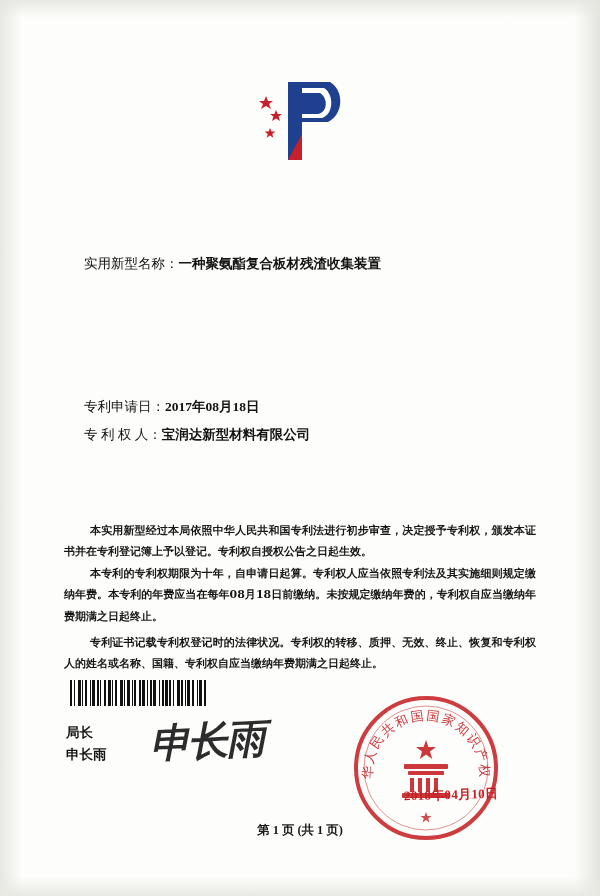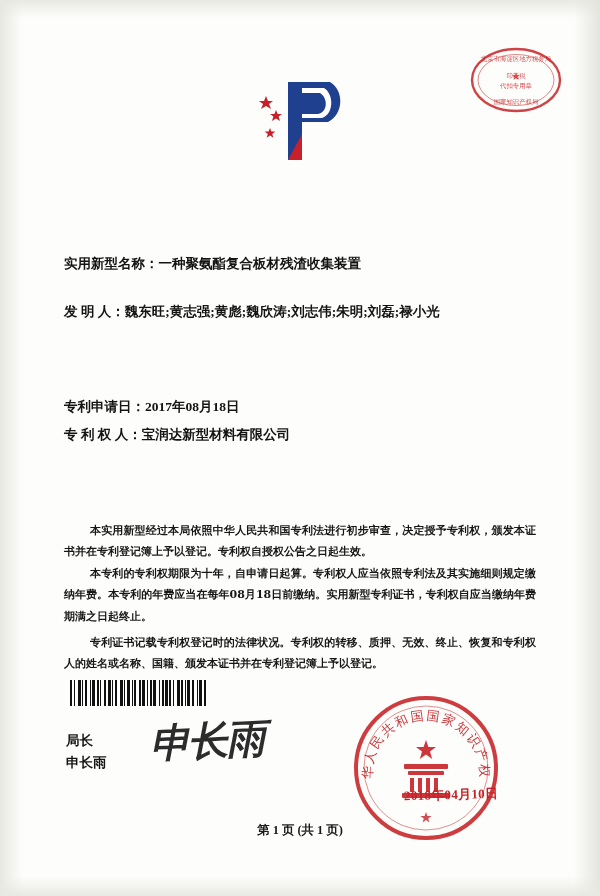--- a/index.html
+++ b/index.html
@@ -89,21 +89,22 @@
   
   .field {
     position: absolute;
     left: 64px;
     font-size: 13.5px;
     color: #141414;
     white-space: nowrap;
   }
   .field .k {
     display: inline-block;
-    font-weight: bold;
+    font-weight: normal;
+    margin-left: 20px;
   }
   .field .v {
     display: inline-block;
     font-weight: bold;
   }
   .f1 { top: 255px; }
   .f2 { top: 303px; }
   .f3 { top: 351px; }
   .f4 { top: 398px; }
   .f5 { top: 426px; }
@@ -143,21 +144,20 @@
 
   
   .director {
     position: absolute;
     left: 66px;
     top: 722px;
     font-size: 13.5px;
     font-weight: bold;
     color: #141414;
     line-height: 1.65;
-    margin-top: 8px;
   }
   .signature {
     position: absolute;
     left: 150px;
     top: 712px;
     width: 180px;
     height: 62px;
     color: #1b1b1b;
     font-family: "DejaVu Serif", serif;
     font-size: 40px;
@@ -220,54 +220,38 @@
       <path d="M44 19 L62 19 C70 24 70 38 60 40 L44 40 Z" fill="#1f3f8f"></path>
       <path d="M30 86 L44 86 L44 60 Z" fill="#c8202a"></path>
       <g fill="#c8202a">
         <polygon points="8,22 10,27 15,27 11,30 13,35 8,32 3,35 5,30 1,27 6,27"></polygon>
         <polygon points="18,36 19.6,40 24,40 20.6,42.6 22,47 18,44.4 14,47 15.4,42.6 12,40 16.4,40"></polygon>
         <polygon points="12,54 13.4,57.6 17.4,57.6 14.2,60 15.4,63.8 12,61.4 8.6,63.8 9.8,60 6.6,57.6 10.6,57.6"></polygon>
       </g>
     </svg>
   </div>
 
-  <div class="seal-oval">
-    <svg width="96" height="72" viewBox="0 0 96 72">
-      <ellipse cx="48" cy="36" rx="44" ry="31" fill="none" stroke="#c62226" stroke-width="2.4" opacity="0.85"></ellipse>
-      <ellipse cx="48" cy="36" rx="38" ry="25.5" fill="none" stroke="#c62226" stroke-width="0.9" opacity="0.6"></ellipse>
-      <g fill="#c62226" opacity="0.8" font-family="DejaVu Serif, serif" font-size="6.4" text-anchor="middle">
-        <text x="48" y="17">北京市海淀区地方税务局</text>
-        <text x="48" y="34">印花税</text>
-        <text x="48" y="44">代扣专用章</text>
-        <text x="48" y="60">国家知识产权局</text>
-      </g>
-      <polygon points="48,28 49,31 52,31 49.6,33 50.6,36 48,34.2 45.4,36 46.4,33 44,31 47,31" fill="#c62226" opacity="0.7"></polygon>
-    </svg>
-  </div>
 
 
   <div class="field f1">
     <span class="k">实用新型名称：</span><span class="v">一种聚氨酯复合板材残渣收集装置</span>
   </div>
-  <div class="field f2">
-    <span class="k">发 明 人：</span><span class="v">魏东旺;黄志强;黄彪;魏欣涛;刘志伟;朱明;刘磊;禄小光</span>
-  </div>
   <div class="field f4">
     <span class="k">专利申请日：</span><span class="v">2017年08月18日</span>
   </div>
   <div class="field f5">
     <span class="k">专 利 权 人：</span><span class="v">宝润达新型材料有限公司</span>
   </div>
 
   <div class="body-text p1">
     <span class="indent">本实用新型经过本局依照中华人民共和国专利法进行初步审查，决定授予专利权，颁发本证书并在专利登记簿上予以登记。专利权自授权公告之日起生效。</span>
-    <span class="indent">本专利的专利权期限为十年，自申请日起算。专利权人应当依照专利法及其实施细则规定缴纳年费。本专利的年费应当在每年08月18日前缴纳。实用新型专利证书，专利权自应当缴纳年费期满之日起终止。</span>
+    <span class="indent">本专利的专利权期限为十年，自申请日起算。专利权人应当依照专利法及其实施细则规定缴纳年费。本专利的年费应当在每年08月18日前缴纳。未按规定缴纳年费的，专利权自应当缴纳年费期满之日起终止。</span>
   </div>
   <div class="body-text" style="top:632px">
-    <span class="indent">专利证书记载专利权登记时的法律状况。专利权的转移、质押、无效、终止、恢复和专利权人的姓名或名称、国籍、颁发本证书并在专利登记簿上予以登记。</span>
+    <span class="indent">专利证书记载专利权登记时的法律状况。专利权的转移、质押、无效、终止、恢复和专利权人的姓名或名称、国籍、专利权自应当缴纳年费期满之日起终止。</span>
   </div>
 
   <div class="barcode">
     <i style="width:2px"></i>
       <i style="width:2px;background:transparent"></i>
       <i style="width:1px"></i>
       <i style="width:3px;background:transparent"></i>
     <i style="width:3px"></i>
       <i style="width:1px;background:transparent"></i>
       <i style="width:1px"></i>

